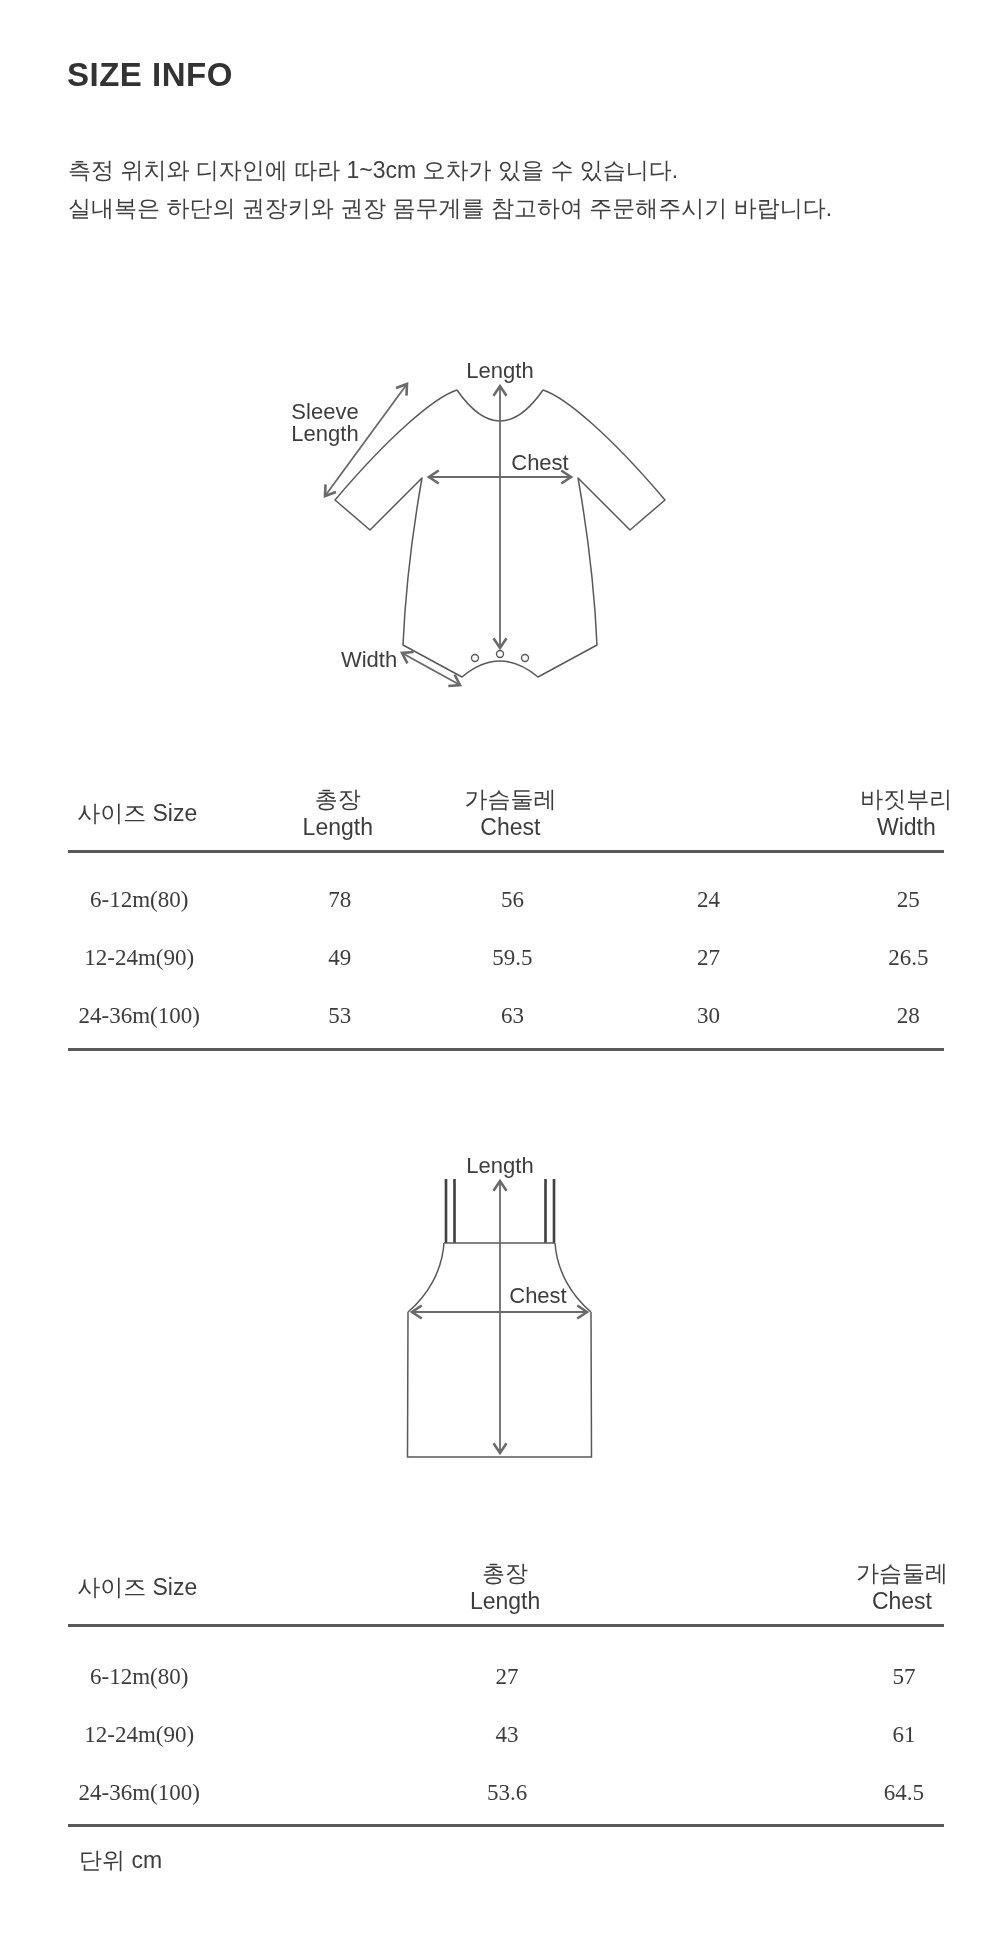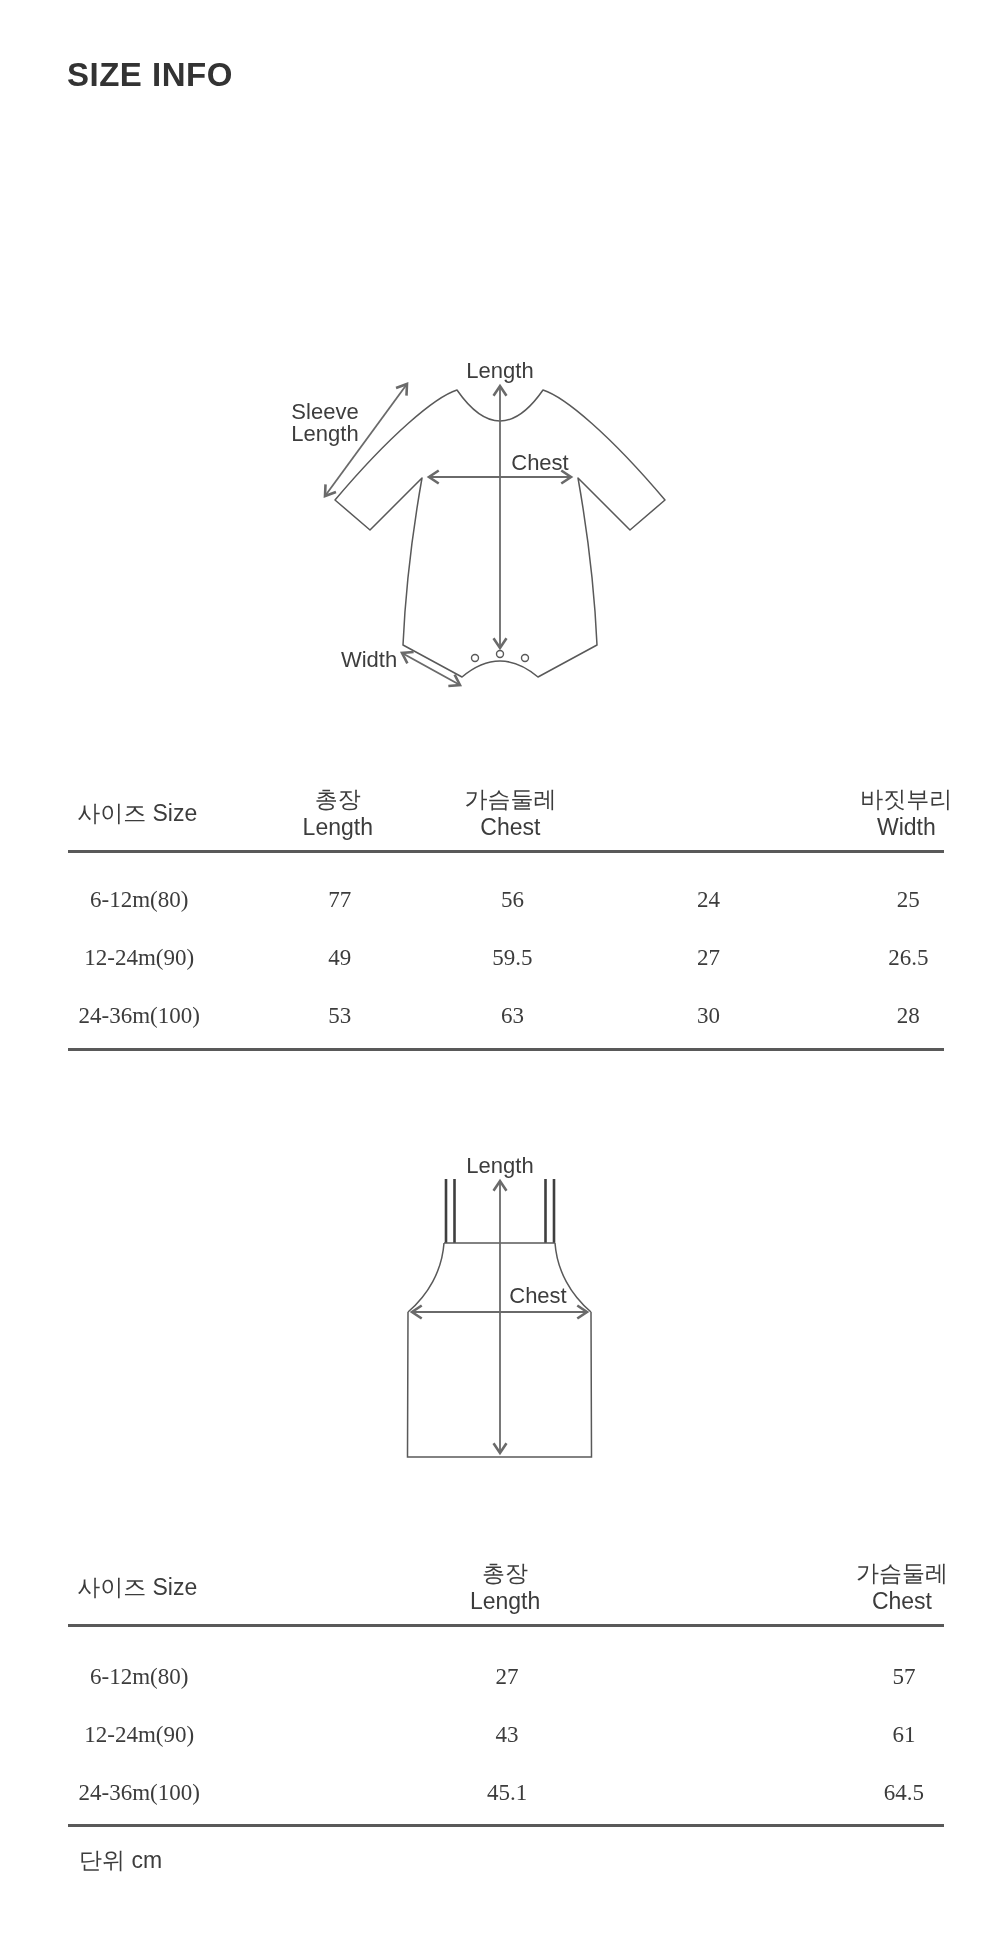--- a/index.html
+++ b/index.html
@@ -44,20 +44,22 @@
   .unit-label{position:absolute;left:70px;top:1836px;margin:9px;font-size:23px;color:#3c3c3c;}
 </style>
 </head>
 <body>
 
 <div class="screen">
 
   <h1 class="page-title">SIZE INFO</h1>
 
   <div class="notes">
+    <p>측정 위치와 디자인에 따라 1~3cm 오차가 있을 수 있습니다.</p>
+    <p>실내복은 하단의 권장키와 권장 몸무게를 참고하여 주문해주시기 바랍니다.</p>
   </div>
 
   <svg class="diagram1" width="470" height="345" viewBox="0 0 470 345">
     <defs>
       <marker id="ae" viewBox="0 0 10 10" refX="8" refY="5" markerWidth="9" markerHeight="9" orient="auto">
         <path d="M2,1 L8,5 L2,9" fill="none" stroke="#6a6a6a" stroke-width="1.6"></path>
       </marker>
       <marker id="as" viewBox="0 0 10 10" refX="2" refY="5" markerWidth="9" markerHeight="9" orient="auto">
         <path d="M8,1 L2,5 L8,9" fill="none" stroke="#6a6a6a" stroke-width="1.6"></path>
       </marker>
@@ -99,21 +101,21 @@
     <div class="hcell t1c4">
       <span class="ko">바짓부리</span>
       <span class="en">Width</span>
     </div>
   </div>
   <div class="rule rule1"></div>
 
   <div class="trows t1-rows">
     <div class="trow">
       <span class="cell t1c0">6-12m(80)</span>
-      <span class="cell t1c1">77</span>
+      <span class="cell t1c1">78</span>
       <span class="cell t1c2">56</span>
       <span class="cell t1c3">24</span>
       <span class="cell t1c4">25</span>
     </div>
     <div class="trow">
       <span class="cell t1c0">12-24m(90)</span>
       <span class="cell t1c1">49</span>
       <span class="cell t1c2">59.5</span>
       <span class="cell t1c3">27</span>
       <span class="cell t1c4">26.5</span>
@@ -167,21 +169,21 @@
       <span class="cell t2c1">27</span>
       <span class="cell t2c2">57</span>
     </div>
     <div class="trow">
       <span class="cell t2c0">12-24m(90)</span>
       <span class="cell t2c1">43</span>
       <span class="cell t2c2">61</span>
     </div>
     <div class="trow">
       <span class="cell t2c0">24-36m(100)</span>
-      <span class="cell t2c1">45.1</span>
+      <span class="cell t2c1">53.6</span>
       <span class="cell t2c2">64.5</span>
     </div>
   </div>
   <div class="rule rule4"></div>
 
   <p class="unit-label">단위 cm</p>
 
 </div>
 
 </body></html>

